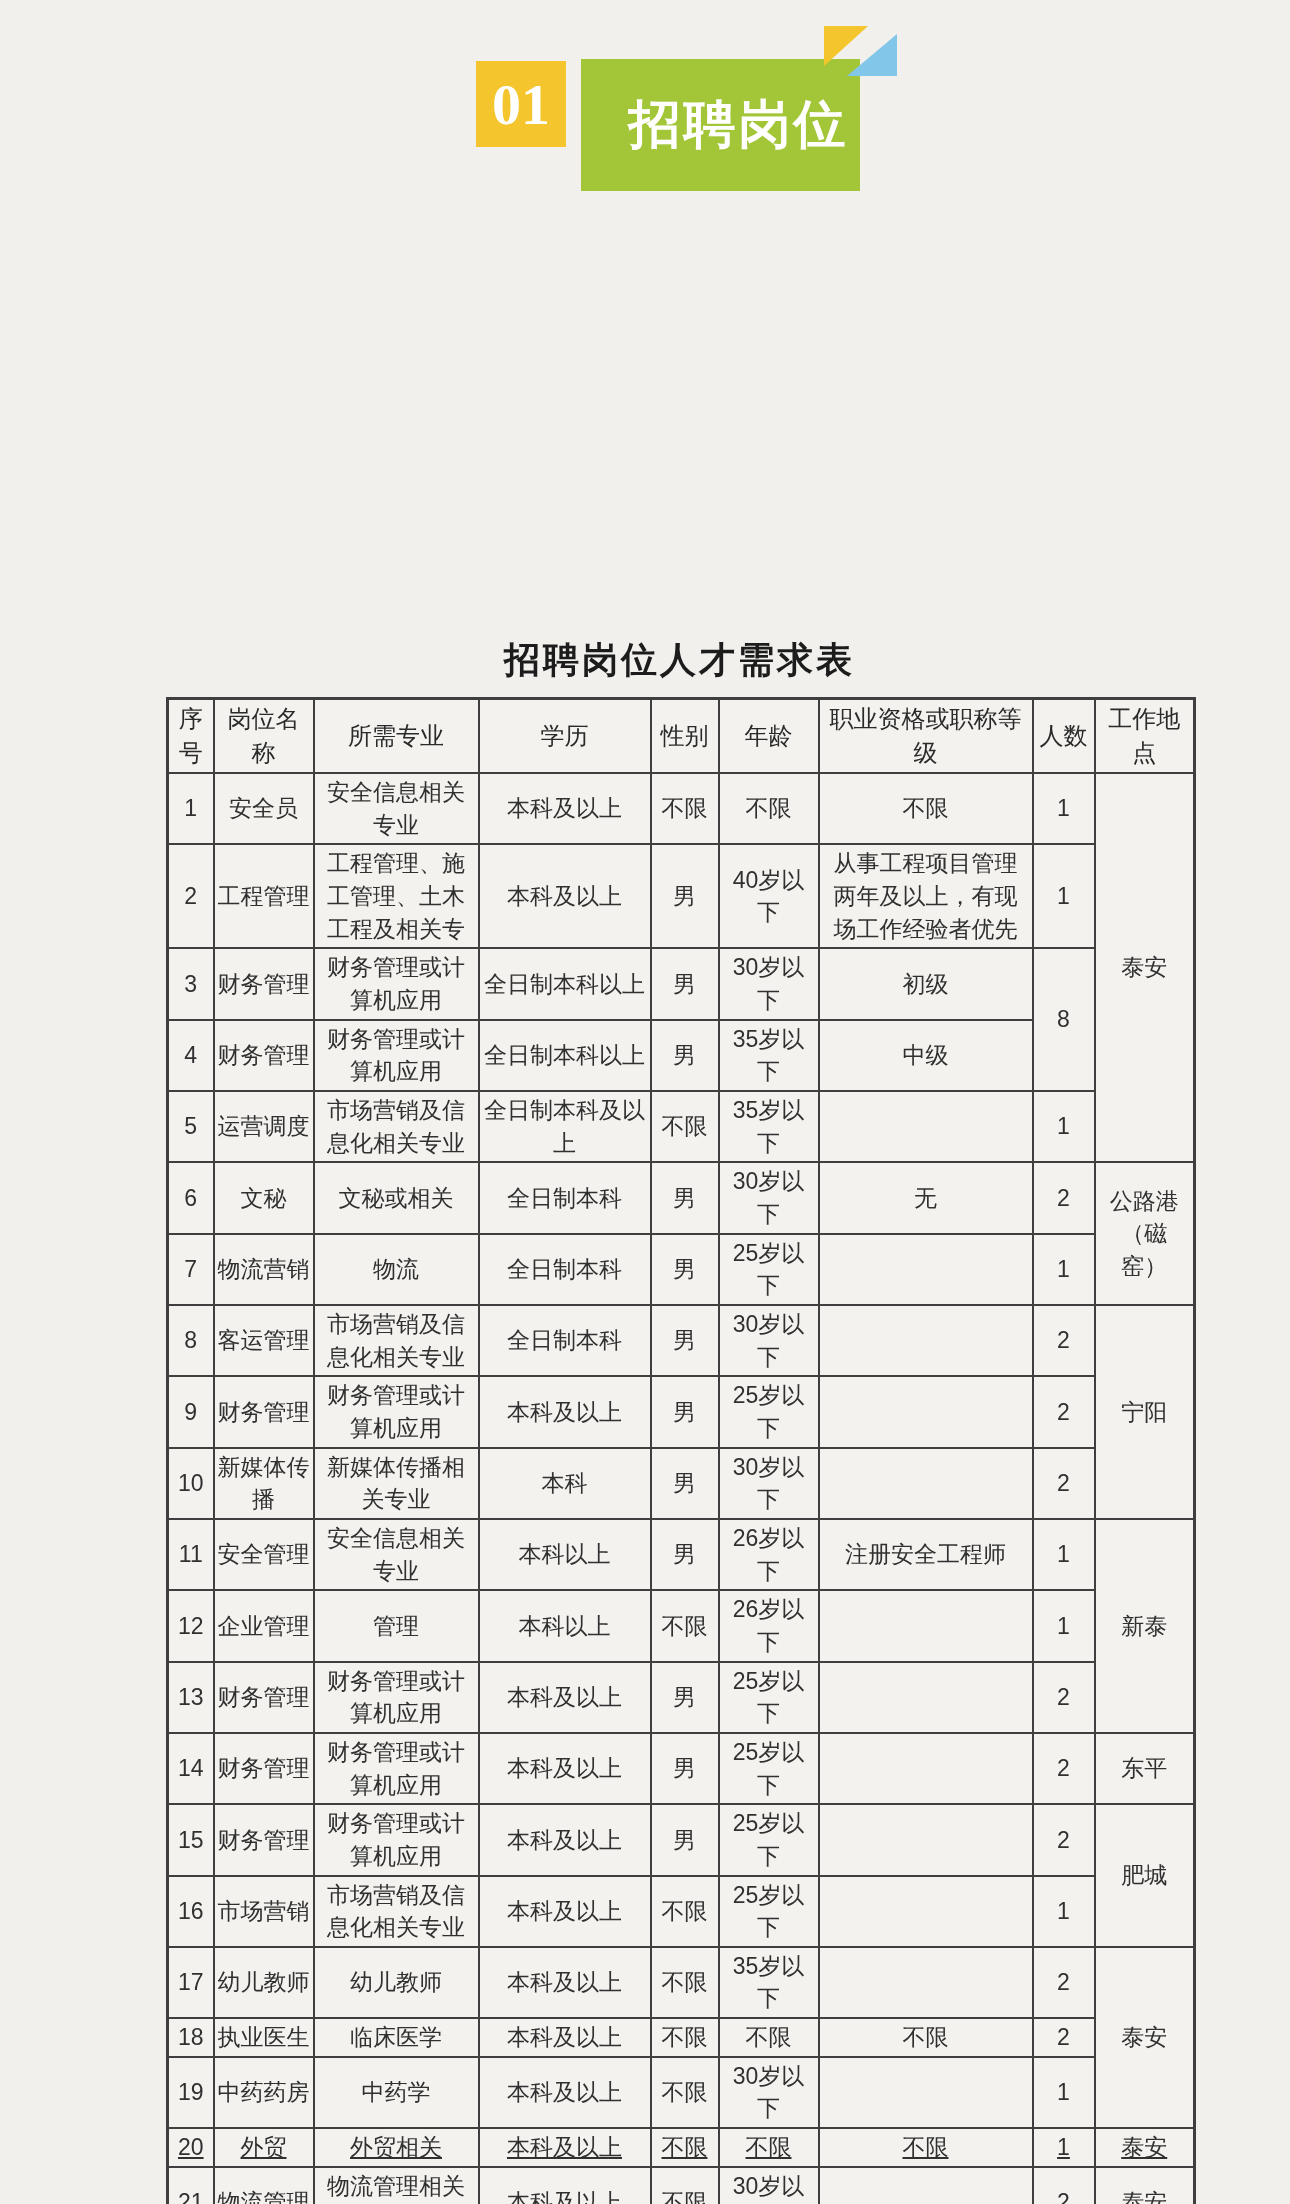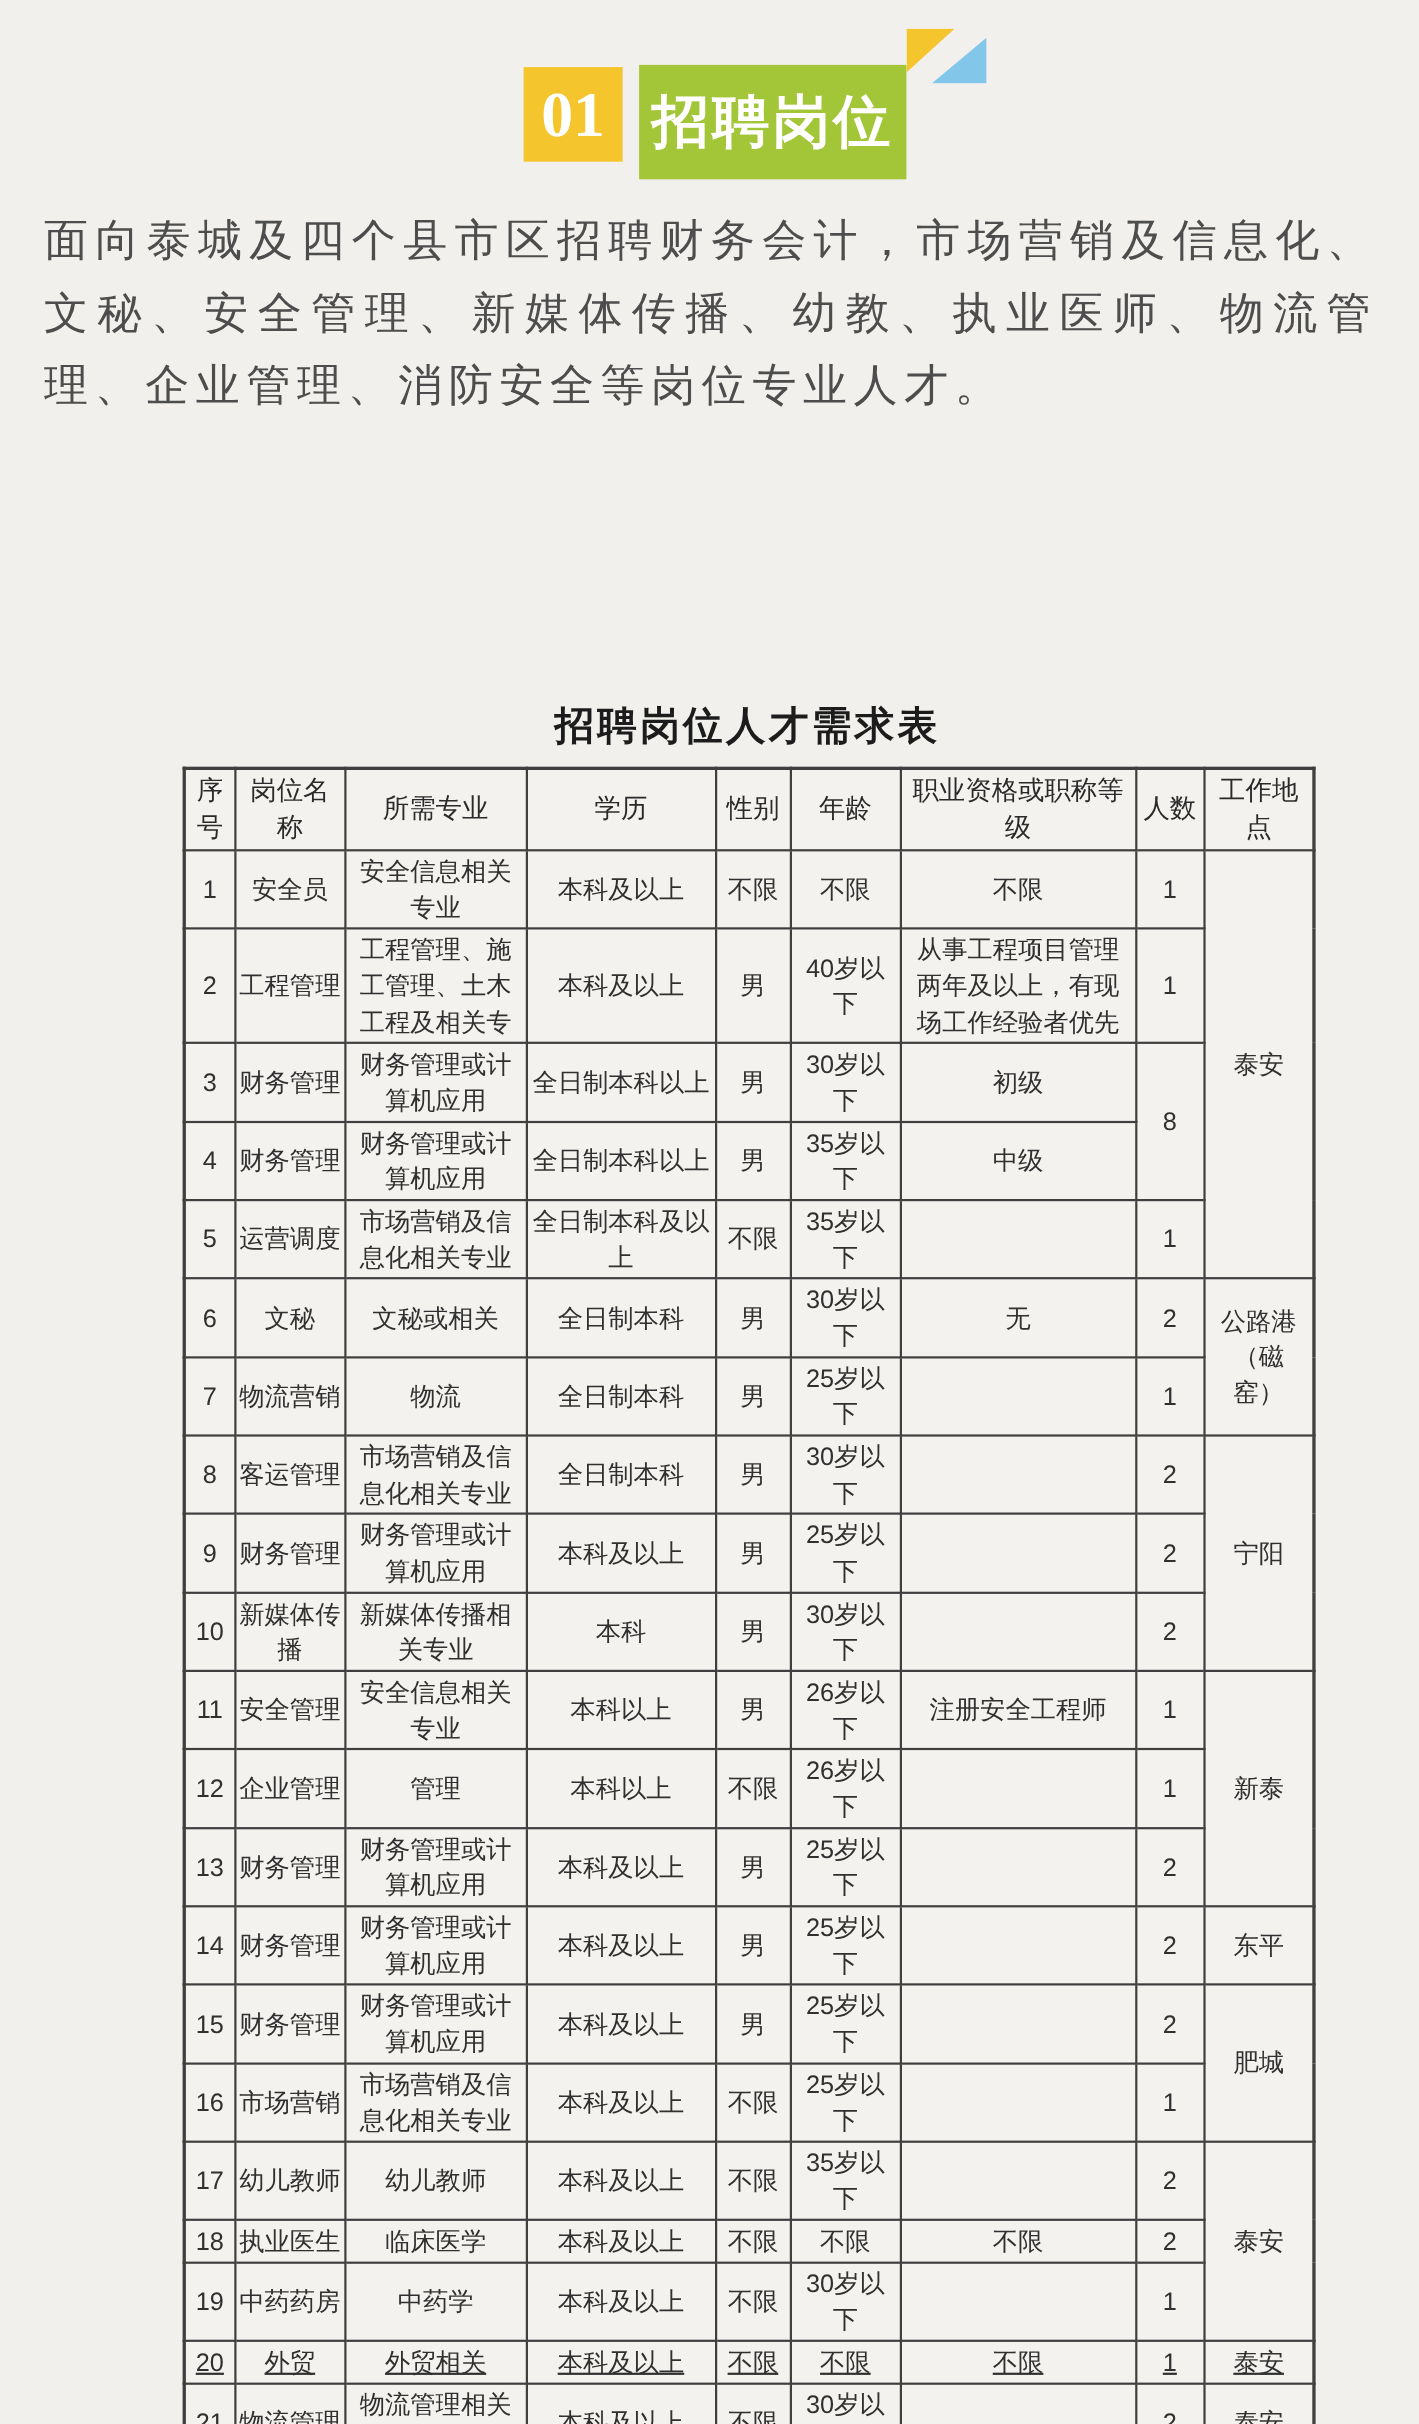--- a/index.html
+++ b/index.html
@@ -9,24 +9,24 @@
     font-family:"Liberation Sans",sans-serif;
   }
   
   .num-box{
     position:absolute;left:476px;top:61px;width:90px;height:86px;
     background:#f4c52d;color:#ffffff;
     font-family:"Liberation Serif",serif;font-weight:bold;font-size:58px;
     display:flex;align-items:center;justify-content:center;
   }
   .title-box{
-    position:absolute;left:581px;top:59px;width:243px;height:104px;
+    position:absolute;left:581px;top:59px;width:243px;height:132px;
     background:#a2c637;color:#ffffff;
     font-weight:bold;font-size:52px;letter-spacing:3px;
-    display:flex;align-items:center;justify-content:center;
+    display:flex;align-items:center;justify-content:center;padding-left:36px;
   }
   .tri{position:absolute;}
   .tri-y{left:824px;top:26px;width:44px;height:40px;background:#f4c52d;
     clip-path:polygon(0 0,100% 0,0 100%);}
   .tri-b{left:847px;top:34px;width:50px;height:42px;background:#82c7ea;
     clip-path:polygon(100% 0,100% 100%,0 100%);}
   
   .intro{
     position:absolute;left:40px;top:186px;width:1212px;margin:0;
     font-size:40px;line-height:66px;letter-spacing:6px;color:#4d4d4d;
@@ -65,21 +65,20 @@
 
 <div class="page">
 
   <div>
     <div class="num-box" style="background: rgb(244, 197, 45);">01</div>
     <div class="title-box" style="background: rgb(162, 198, 55);">招聘岗位</div>
     <div class="tri tri-y" style="background: rgb(244, 197, 45);"></div>
     <div class="tri tri-b" style="background: rgb(130, 199, 234);"></div>
   </div>
 
-  <p class="intro">面向泰城及四个县市区招聘财务会计，市场营销及信息化、文秘、安全管理、新媒体传播、幼教、执业医师、物流管理、企业管理、消防安全等岗位专业人才。</p>
 
   <h2 class="tbl-title">招聘岗位人才需求表</h2>
 
   <table class="tbl">
     <colgroup>
       <col style="width:46px">
         <col style="width:100px">
         <col style="width:165px">
       <col style="width:172px">
         <col style="width:68px">

